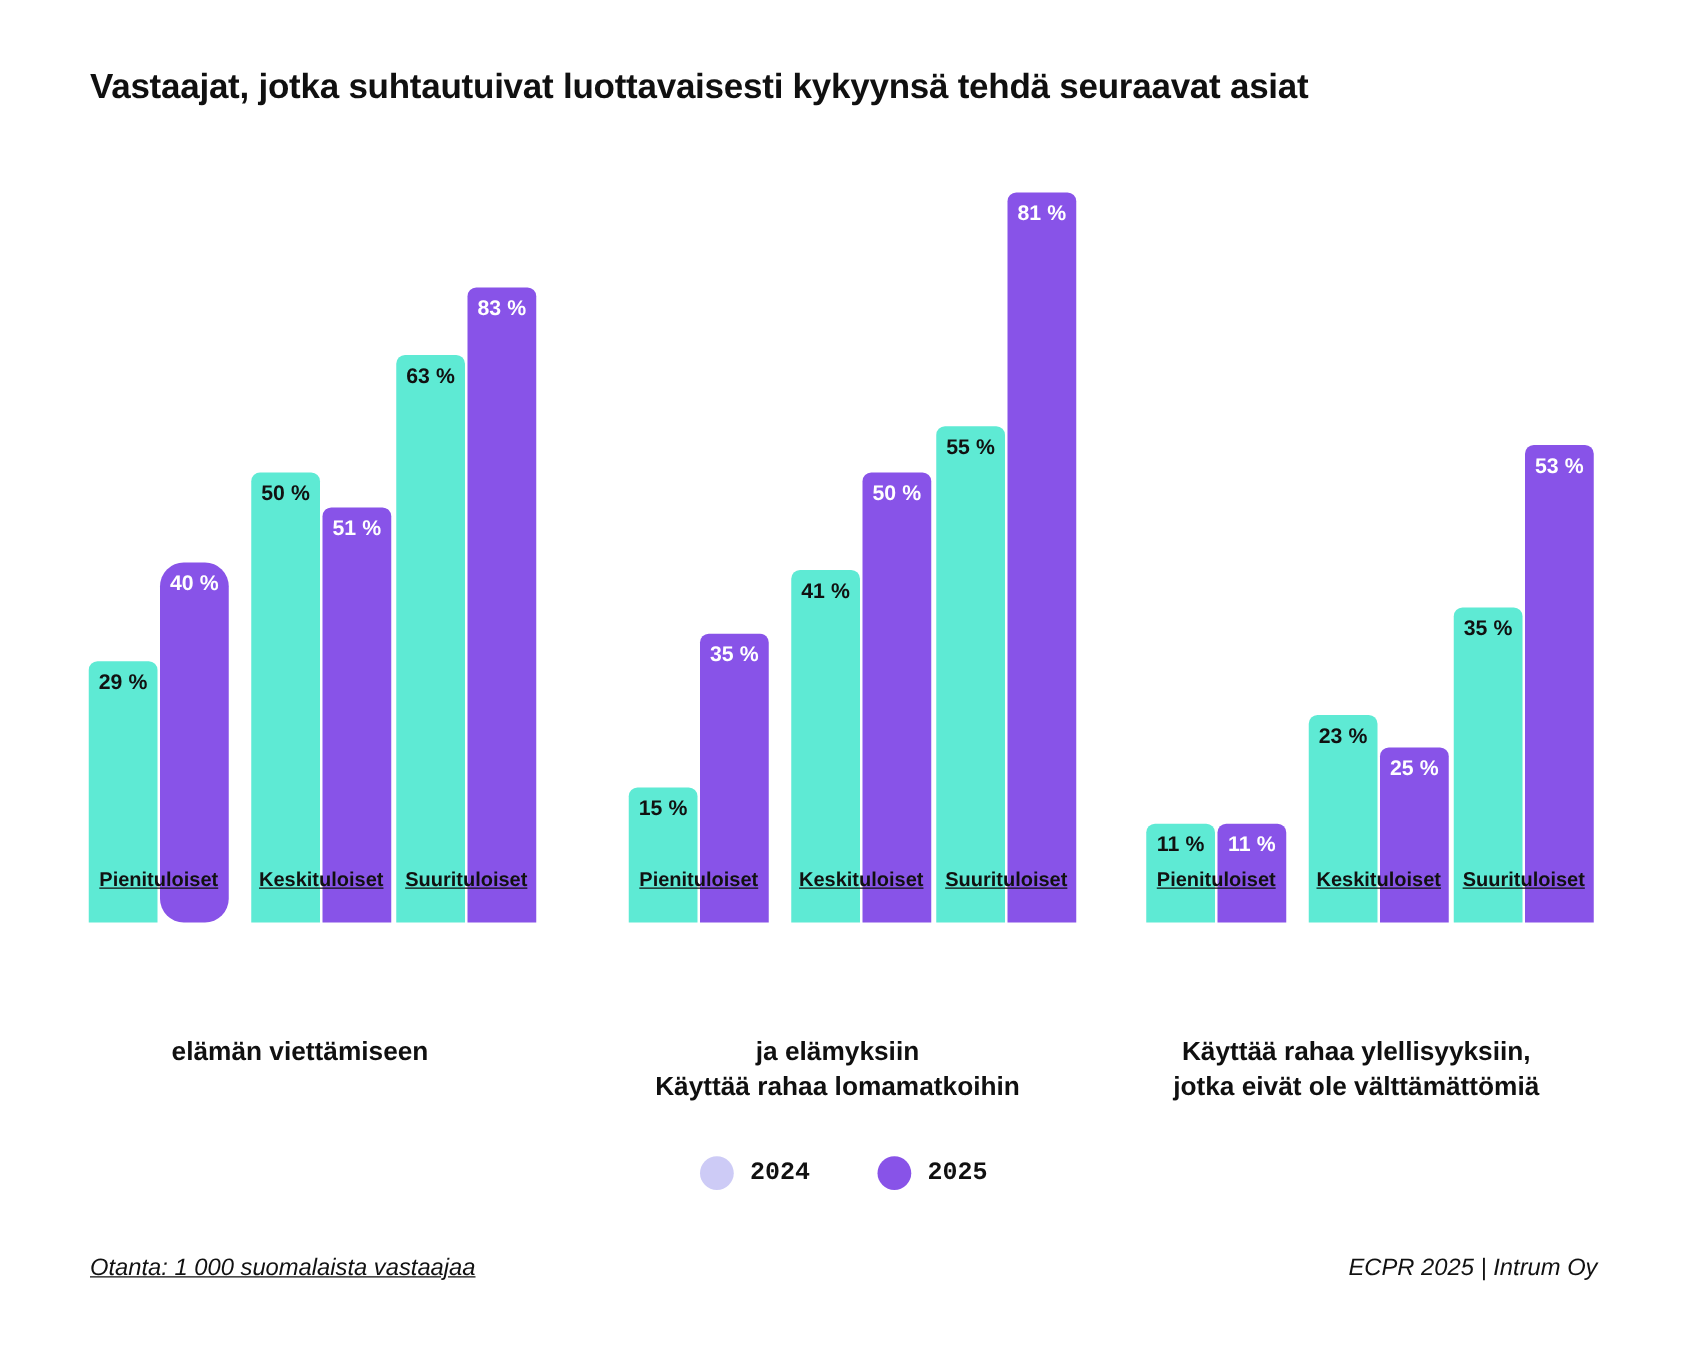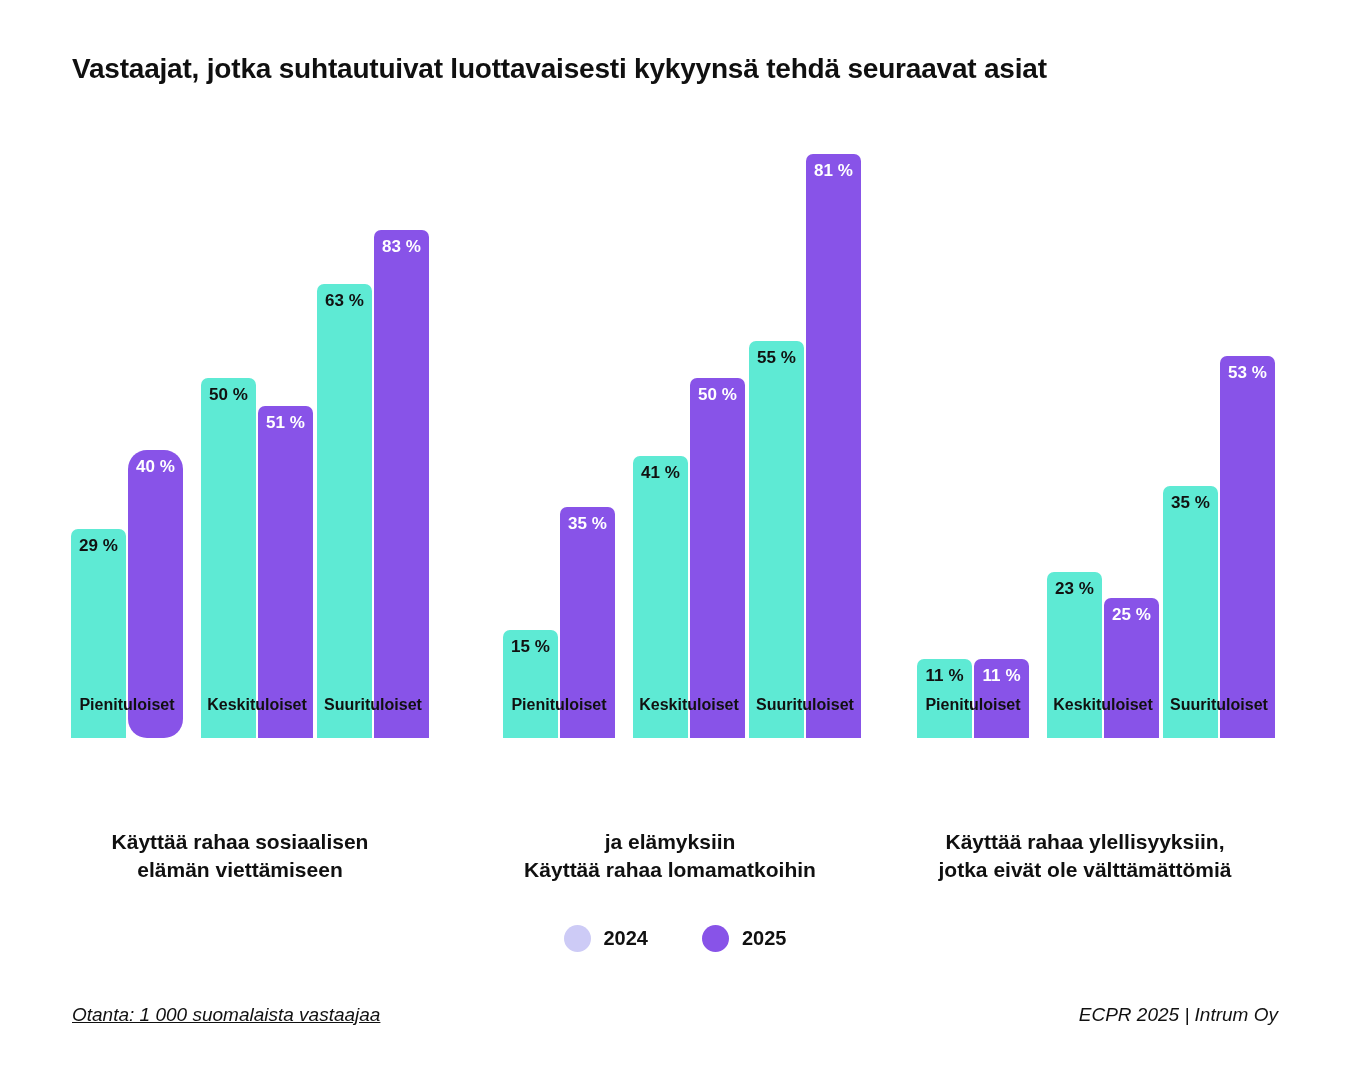--- a/index.html
+++ b/index.html
@@ -80,20 +80,21 @@
   .cat-label {
     position:absolute;
     bottom:24px;
     left:-12px;
     width:136px;
     text-align:center;
     font-size:16px;
     font-weight:bold;
     color:#111111;
     white-space:nowrap;
+    text-decoration:underline;
   }
 
   
   .group-title {
     position:absolute;
     top:828px;
     width:420px;
     text-align:center;
     font-size:21px;
     font-weight:bold;
@@ -103,20 +104,21 @@
 
   
   .legend {
     position:absolute;
     left:0; top:925px;
     width:1350px;
     display:flex;
     justify-content:center;
     align-items:center;
     gap:54px;
+    font-family:Liberation Mono, monospace;
   }
   .legend-item {
     display:flex;
     align-items:center;
     gap:13px;
   }
   .legend-dot {
     width:27px; height:27px;
     border-radius:50%;
     display:block;
@@ -272,21 +274,20 @@
           </div>
           <div class="cat-label">Suurituloiset</div>
         </div>
 
       </div>
     </div>
 
   </div>
 
   <div class="group-title" id="gt0" style="left: 30px;">
-    <div>Käyttää rahaa sosiaalisen</div>
     <div>elämän viettämiseen</div>
   </div>
   <div class="group-title" id="gt1" style="left: 460px;">
     <div>ja elämyksiin</div>
     <div>Käyttää rahaa lomamatkoihin</div>
   </div>
   <div class="group-title" id="gt2" style="left: 875px;">
     <div>Käyttää rahaa ylellisyyksiin,</div>
     <div>jotka eivät ole välttämättömiä</div>
   </div>

